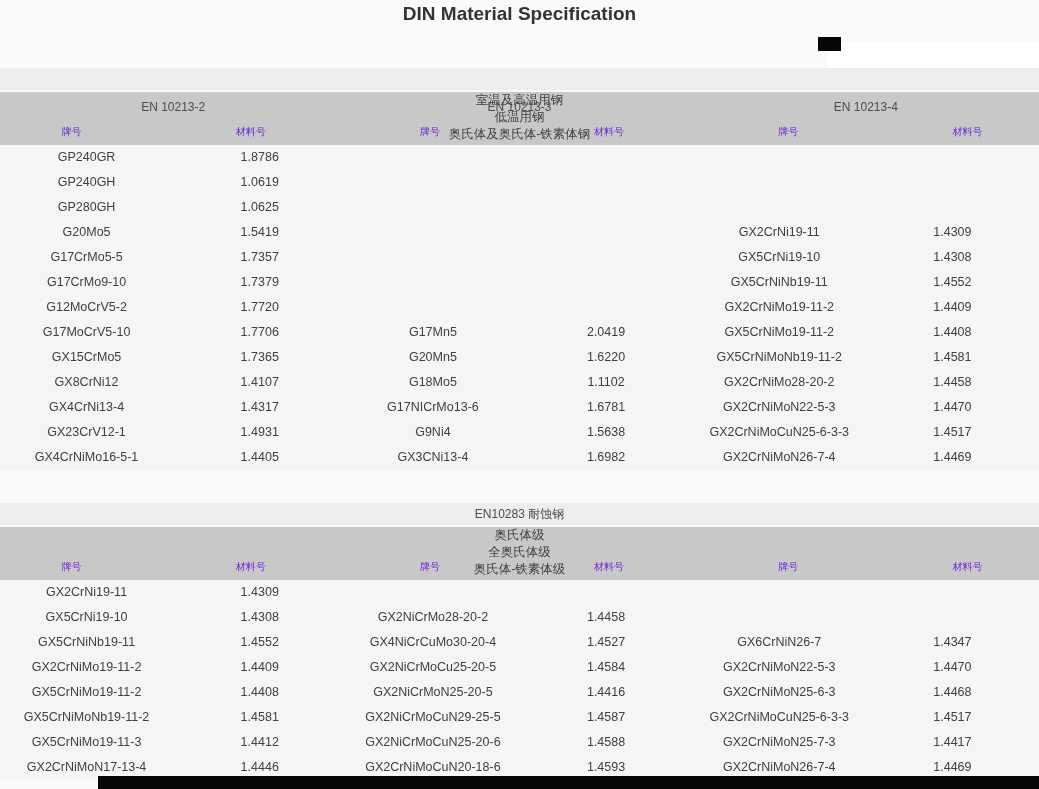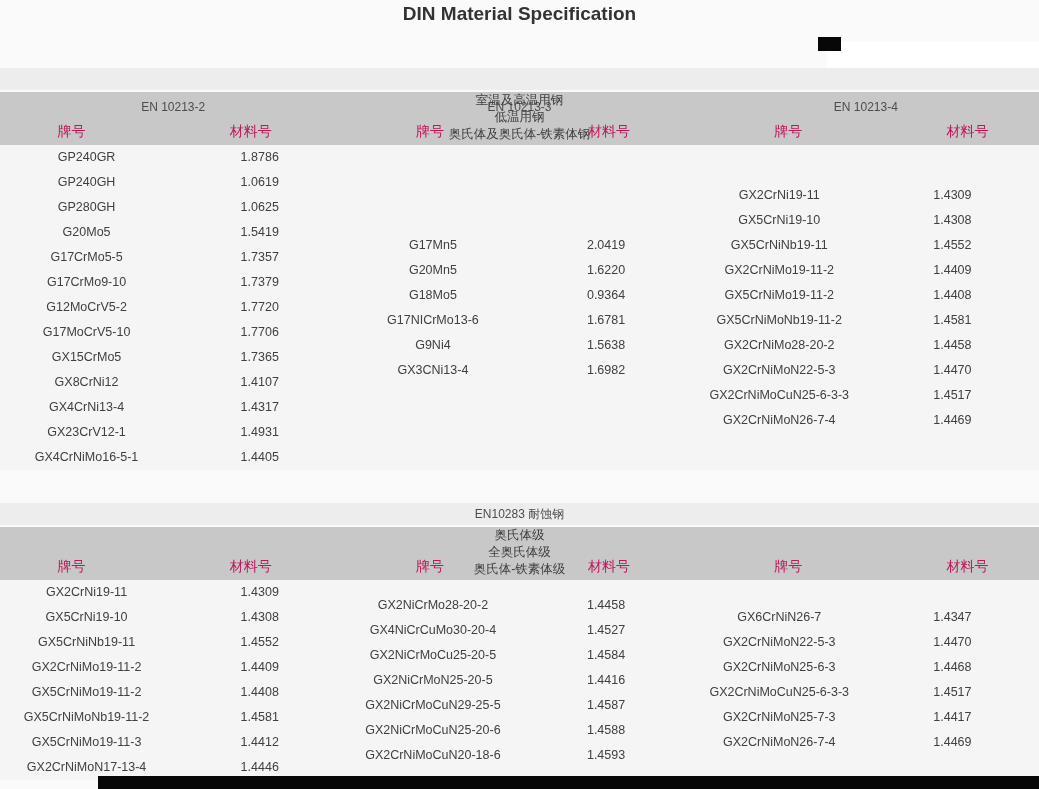--- a/index.html
+++ b/index.html
@@ -28,24 +28,24 @@
 
   .band{display:flex;width:100%;}
   .en-band{
     height:22px;background:#ededed;color:#4d4d4d;
     font-size:12px;margin-bottom:2px;
   }
   .en-band.single{justify-content:center;align-items:center;}
   .en-cell{flex:1;display:flex;align-items:center;justify-content:center;margin-top:39px;}
   .cat-band{height:26px;background:#c8c8c8;color:#3d3d3d;font-size:12.5px;flex-direction:column;}
   .cat-cell{flex:1;display:flex;align-items:center;justify-content:center;}
-  .hdr-band{height:27px;background:#c8c8c8;color:#be185d;font-size:14px;gap:36px;}
+  .hdr-band{height:27px;background:#c8c8c8;color:#6d28d9;font-size:10px;gap:36px;}
   .hdr-cell{width:16.6667%;display:flex;align-items:center;justify-content:center;}
 
-  .body{display:flex;background:#f5f5f5;align-items:center;}
+  .body{display:flex;background:#f5f5f5;align-items:flex-end;}
   .tbl-top .body{height:325px;}
   .tbl-bottom .body{height:200px;}
   .subcol{flex:1;}
   .trow{height:25px;display:flex;}
   .tcell{width:50%;text-align:center;line-height:25px;font-size:12.5px;color:#404040;
          white-space:nowrap;overflow:hidden;}
 </style>
 </head>
 <body>
 
@@ -134,21 +134,21 @@
           <div class="trow">
             <div class="tcell">G17Mn5</div>
             <div class="tcell">2.0419</div>
           </div>
           <div class="trow">
             <div class="tcell">G20Mn5</div>
             <div class="tcell">1.6220</div>
           </div>
           <div class="trow">
             <div class="tcell">G18Mo5</div>
-            <div class="tcell">0.9364</div>
+            <div class="tcell">1.1102</div>
           </div>
           <div class="trow">
             <div class="tcell">G17NICrMo13-6</div>
             <div class="tcell">1.6781</div>
           </div>
           <div class="trow">
             <div class="tcell">G9Ni4</div>
             <div class="tcell">1.5638</div>
           </div>
           <div class="trow">

